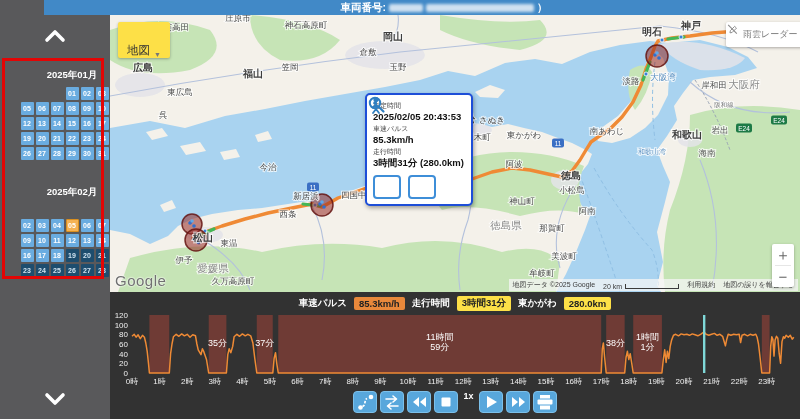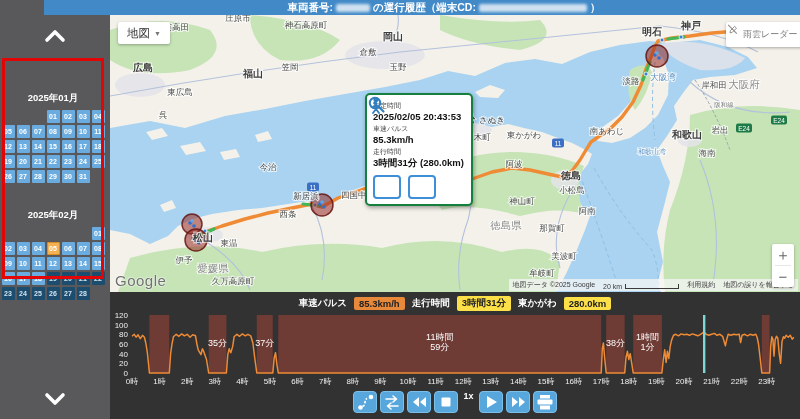--- a/index.html
+++ b/index.html
@@ -9,45 +9,45 @@
   #header{position:absolute;left:0;top:0;width:800px;height:15px;background:#4189c7;color:#fff;
     font-size:10.5px;font-weight:bold;display:flex;align-items:center;justify-content:center;gap:3px;margin-left:44px;}
   .redact{display:inline-block;height:8px;border-radius:2px;background:rgba(255,255,255,.75);filter:blur(1.5px);}
   .redact.short{width:34px}.redact.long{width:108px}
 
   
   #sidebar{position:absolute;left:0;top:15px;width:110px;height:404px;background:#59595b;}
   .chev-btn{position:absolute;left:0;width:110px;height:26px;display:flex;align-items:center;justify-content:center;cursor:pointer;background:transparent;border:none;}
   #chev-up{top:8px}#chev-down{top:372px}
   #annot-box{position:absolute;left:2px;top:43px;width:102px;height:221px;border:3px solid #e30505;box-sizing:border-box;pointer-events:none;}
-  #cal-container{position:absolute;left:2px;top:48px;width:102px;margin-top:23px;}
+  #cal-container{position:absolute;left:21px;top:48px;width:102px;}
   .cal-title{color:#fff;font-size:9.5px;font-weight:bold;text-align:center;margin:6px 0 5px 0;}
   .cal-grid{display:grid;grid-template-columns:repeat(7,13px);grid-auto-rows:13px;gap:2px;justify-content:center;}
   .day{display:flex;align-items:center;justify-content:center;font-size:7px;font-weight:bold;color:#fff;
     background:#6aace0;border-radius:1px;cursor:pointer;}
   .day.dis{background:#1d4d6e;color:#cfe2ef;}
   .day.sel{background:#f5b254;border:1px solid #d98f1f;box-sizing:border-box;color:#fff;}
   .day.blank{background:transparent;cursor:default;}
 
   
   #map{position:absolute;left:110px;top:15px;width:690px;height:277px;background:#a9d3f0;overflow:hidden;}
   #map svg{position:absolute;left:0;top:0;}
   .map-ui{position:absolute;z-index:5;}
-  #maptype-btn{left:8px;top:7px;background:#ffffff;border:none;border-radius:2px;box-shadow:0 1px 3px rgba(0,0,0,.3);
-    height:22px;padding:0 9px;font-size:11.5px;color:#333;cursor:pointer;display:flex;align-items:center;gap:4px;font-family:inherit;}
+  #maptype-btn{left:8px;top:7px;background:#fde047;border:none;border-radius:2px;box-shadow:0 1px 3px rgba(0,0,0,.3);
+    height:36px;padding:0 9px;font-size:11.5px;color:#333;cursor:pointer;display:flex;align-items:flex-end;gap:4px;font-family:inherit;}
   #maptype-btn .caret{font-size:7px;color:#777;}
   #layers-panel{left:616px;top:7px;width:72px;background:#fff;border-radius:2px;box-shadow:0 1px 3px rgba(0,0,0,.3);padding:2px 12px;}
   .layer-row{display:flex;align-items:center;gap:4px;height:21px;padding:0 5px;cursor:pointer;}
   .layer-row span{font-size:9px;color:#7e7e7e;white-space:nowrap;}
   #zoom-ctrl{left:662px;top:229px;width:22px;background:#fff;border-radius:2px;box-shadow:0 1px 3px rgba(0,0,0,.3);}
   .zoom-b{width:22px;height:21px;border:none;background:transparent;font-size:15px;color:#666;cursor:pointer;line-height:1;padding:0;}
   #zoom-ctrl .sep{height:1px;background:#e6e6e6;margin:0 3px;}
 
   
-  #popup{left:255px;top:78px;width:92px;background:#fff;border:2px solid #15803d;border-radius:5px;
+  #popup{left:255px;top:78px;width:92px;background:#fff;border:2px solid #1d4ed8;border-radius:5px;
     box-shadow:1px 2px 4px rgba(0,0,0,.35);padding:4px 6px 5px 6px;}
   .pp-lab{font-size:7px;color:#444;margin-top:2px;}
   .pp-val{font-size:9.5px;font-weight:bold;color:#111;white-space:nowrap;}
   .pp-btns{display:flex;gap:7px;margin-top:5px;}
   .pp-btn{width:28px;height:24px;background:#fff;border:2px solid #3e8ed8;border-radius:4px;cursor:pointer;
     display:flex;align-items:center;justify-content:center;padding:0;}
 
   
   #google-logo{position:absolute;left:5px;bottom:3px;z-index:4;font-size:15px;font-weight:normal;color:#707070;
     letter-spacing:.5px;text-shadow:0 0 2px #fff,0 0 2px #fff;}
@@ -71,21 +71,20 @@
   .mlabel{font-family:"Liberation Sans","DejaVu Sans",sans-serif;}
 </style>
 </head>
 <body>
 
 <div id="app">
 
   <div id="header">
     <span>車両番号:</span>
     <span class="redact short"></span>
-    <span>の運行履歴（端末CD:</span>
     <span class="redact long"></span>
     <span>）</span>
   </div>
 
   <div id="sidebar">
     <button class="chev-btn" id="chev-up">
       <span>
         <svg width="30" height="18" viewBox="0 0 30 18">
             <polyline points="7,14 15,6 23,14" fill="none" stroke="#fff" stroke-width="3.6" stroke-linecap="round" stroke-linejoin="round"></polyline>
           </svg>

